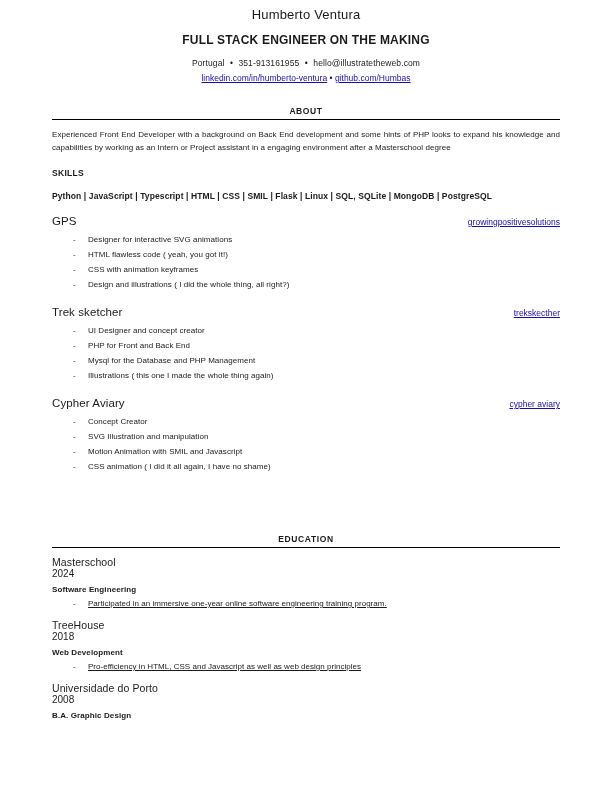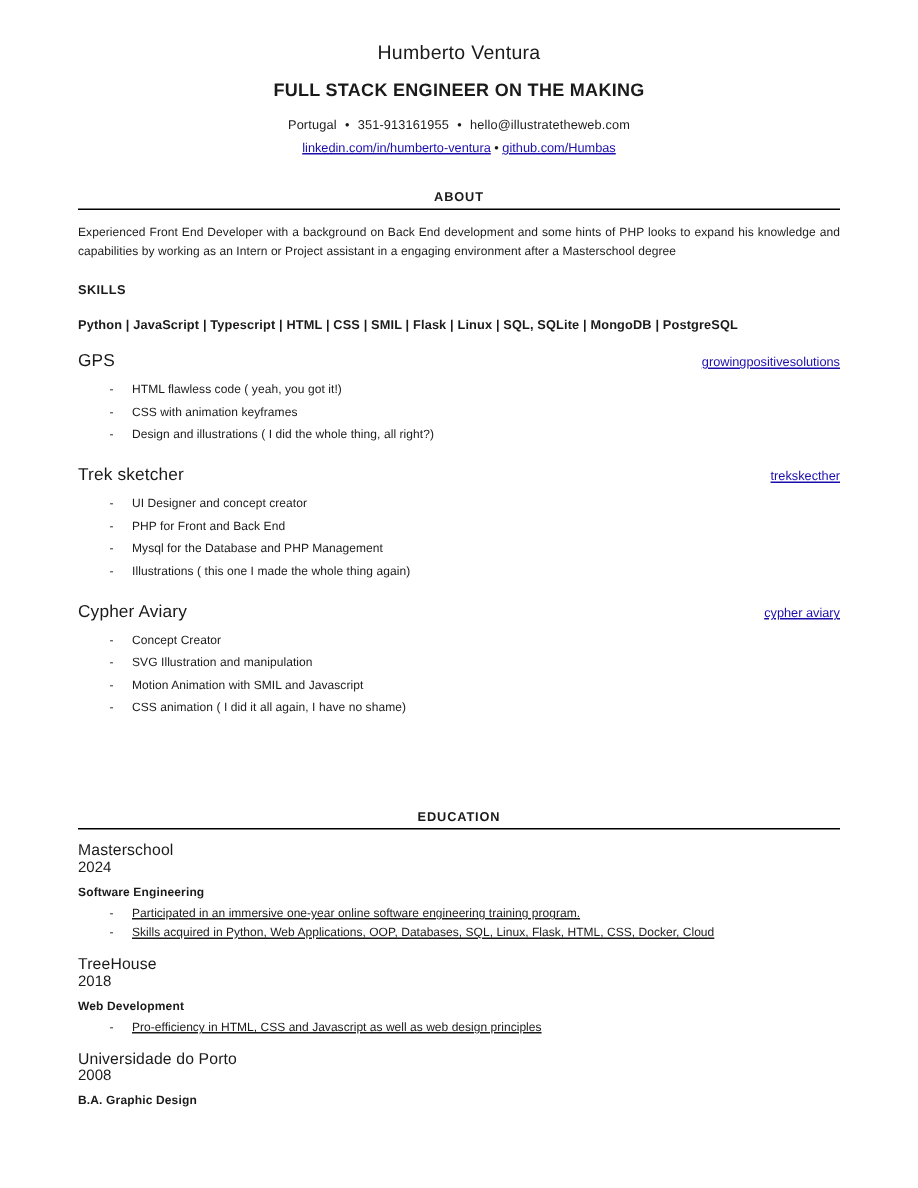--- a/index.html
+++ b/index.html
@@ -12,21 +12,21 @@
     height: 792px;
     font-family: "Liberation Sans", sans-serif;
     color: #1a1a1a;
     -webkit-font-smoothing: antialiased;
   }
   .page {
     position: relative;
     width: 612px;
     height: 792px;
     box-sizing: border-box;
-    padding: 22px 52px 0 52px;
+    padding: 2px 52px 0 52px;
   }
 
   
   .header { text-align: center; }
   .full-name {
     font-size: 13px;
     font-weight: 400;
     letter-spacing: 0.2px;
     margin: 4px 0 0 0;
     line-height: 18px;
@@ -198,20 +198,21 @@
   <div class="skills-label">SKILLS</div>
   <div class="skills-list">Python | JavaScript | Typescript | HTML | CSS | SMIL | Flask | Linux | SQL, SQLite | MongoDB | PostgreSQL</div>
 
 
   <div class="project">
     <div class="project-head">
       <span class="project-title">GPS</span>
       <a class="link project-link" href="#">growingpositivesolutions</a>
     </div>
     <ul class="bullets">
+      <li>Designer for interactive SVG animations</li>
       <li>HTML flawless code ( yeah, you got it!)</li>
       <li>CSS with animation keyframes</li>
       <li>Design and illustrations ( I did the whole thing, all right?)</li>
     </ul>
   </div>
 
   <div class="project">
     <div class="project-head">
       <span class="project-title">Trek sketcher</span>
       <a class="link project-link" href="#">trekskecther</a>
@@ -242,21 +243,20 @@
   <div class="section-head sec-education">EDUCATION</div>
 
   <div class="edu-entry first">
     <div class="edu-row">
       <span class="edu-school">Masterschool</span>
       <span class="edu-year">2024</span>
     </div>
     <div class="edu-degree">Software Engineering</div>
     <ul class="edu-bullets">
       <li>Participated in an immersive one-year online software engineering training program.</li>
-      <li>Skills acquired in Python, Web Applications, OOP, Databases, SQL, Linux, Flask, HTML, CSS, Docker, Cloud</li>
     </ul>
   </div>
 
   <div class="edu-entry">
     <div class="edu-row">
       <span class="edu-school">TreeHouse</span>
       <span class="edu-year">2018</span>
     </div>
     <div class="edu-degree">Web Development</div>
     <ul class="edu-bullets">

